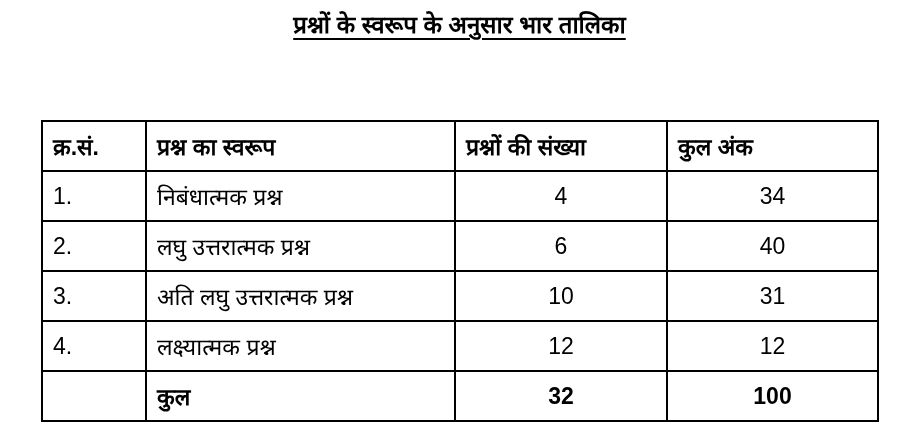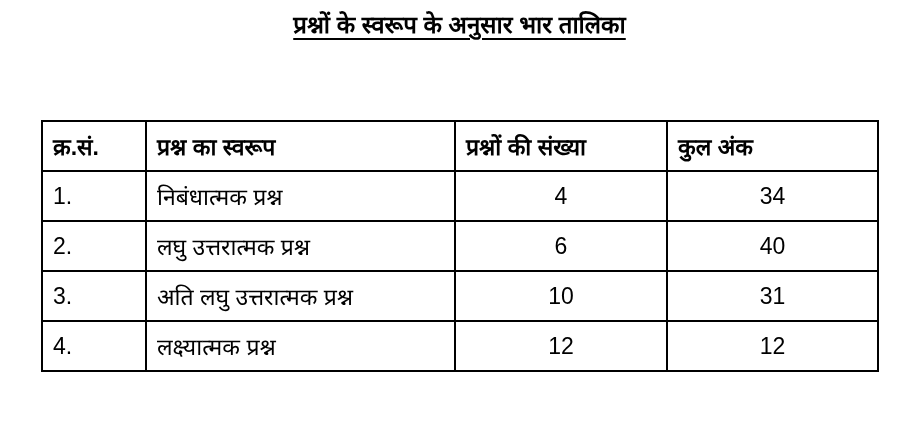--- a/index.html
+++ b/index.html
@@ -105,14 +105,20 @@
       <td class="left-col">अति लघु उत्तरात्मक प्रश्न</td>
       <td class="num-col">10</td>
       <td class="num-col">31</td>
     </tr>
     <tr>
       <td class="left-col">4.</td>
       <td class="left-col">लक्ष्यात्मक प्रश्न</td>
       <td class="num-col">12</td>
       <td class="num-col">12</td>
     </tr>
+    <tr class="total-row">
+      <td class="left-col"></td>
+      <td class="left-col">कुल</td>
+      <td class="num-col">32</td>
+      <td class="num-col">100</td>
+    </tr>
   </tbody>
 </table>
 
 </body></html>

